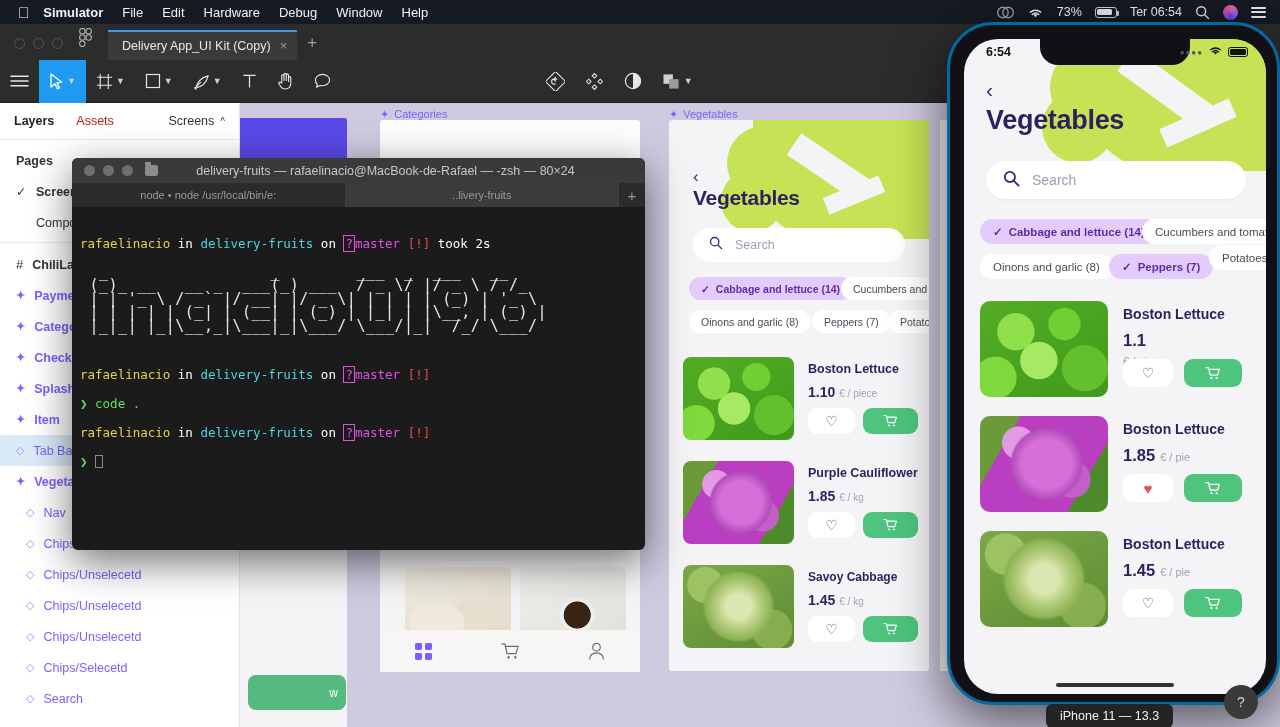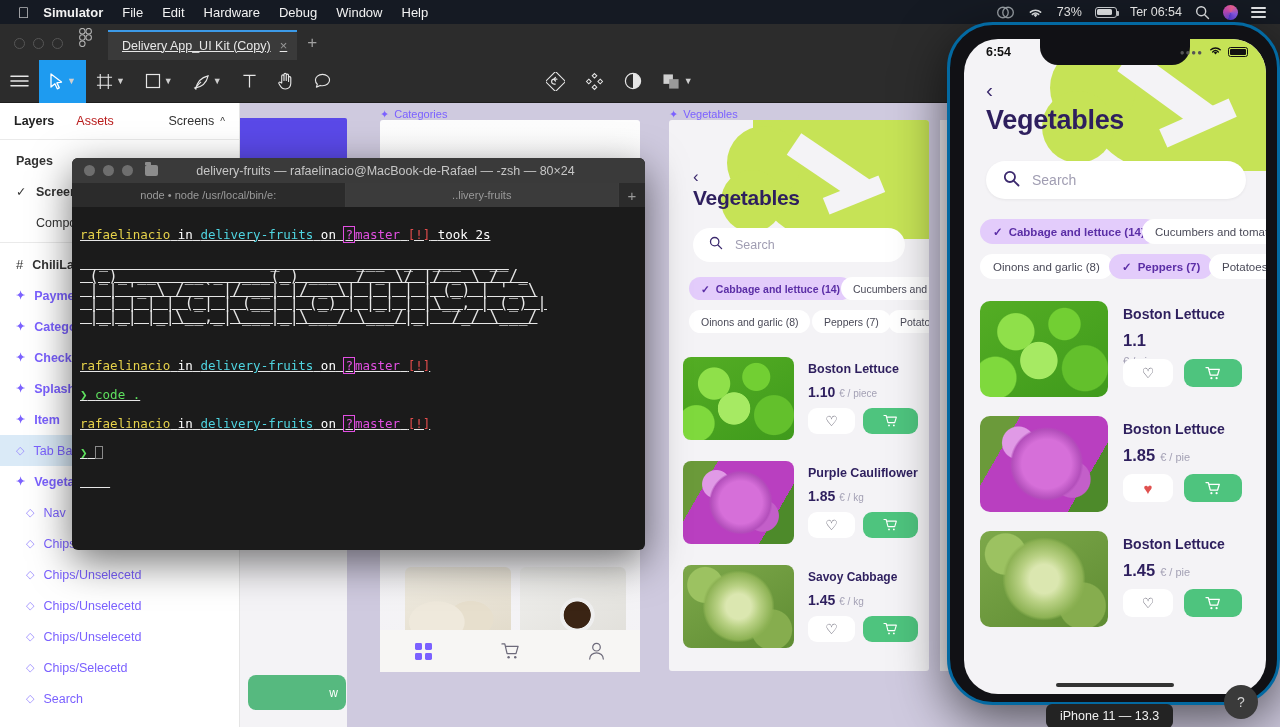--- a/index.html
+++ b/index.html
@@ -41,21 +41,20 @@
     position: absolute; top: 24px; left: 0; width: 1280px; height: 36px;
     background: #2c2c2c; display: flex; align-items: flex-end;
   }
   .traffic { display:flex; align-items:center; gap:8px; padding: 0 12px 11px 14px; }
   .traffic i { width:11px;height:11px;border-radius:50%;border:1px solid #565656; display:block;}
   .fig-logo { padding: 0 16px 9px 4px; color:#b3b3b3; }
   .tab {
     display:flex; align-items:center; gap:9px; height:29px; padding:0 10px 0 14px;
     background:#3a3a3a; color:#e8e8e8; font-size:12.5px; border-radius:3px 3px 0 0;
     position: relative;
-    text-decoration: underline;
   }
   .tab .tab-underline { position:absolute; top:-1px; left:0; right:0; height:2px; background:#3c9ae8; }
   .tab .close { color:#9a9a9a; font-size:13px; }
   .newtab { color:#a0a0a0; font-size:17px; padding:0 10px 7px 10px; }
 
   
   .figma-toolbar {
     position:absolute; top:60px; left:0; width:1280px; height:43px;
     background:#2c2c2c; display:flex; align-items:center; color:#e6e6e6;
     border-bottom:1px solid #1f1f1f;
@@ -126,21 +125,21 @@
   .term-title .dots { display:flex; gap:8px; margin-right:4px; }
   .term-title .dots i { width:11px; height:11px; border-radius:50%; background:#6e6e6e; display:block; }
   .term-title .folder { width:13px; height:11px; background:#8c8c8c; border-radius:2px; position:relative; }
   .term-title .folder::before { content:""; position:absolute; left:0; top:-3px; width:6px; height:3px; background:#8c8c8c; border-radius:1px 1px 0 0; }
   .term-title .t { flex:1; text-align:center; margin-right:28px; white-space:nowrap; overflow:hidden; }
   .term-tabs { height:24px; background:#2b2b2b; display:flex; align-items:stretch; color:#9a9a9a; font-size:11px;
     font-family:"Liberation Sans", sans-serif; }
   .term-tabs .tt { flex:1; display:flex; align-items:center; justify-content:center; border-right:1px solid #3d3d3d; }
   .term-tabs .tt.a { background:#3b3b3b; }
   .term-tabs .plus { width:26px; display:flex; align-items:center; justify-content:center; font-size:15px; }
-  .term-body { padding:6px 8px; font-size:12.5px; line-height:14.5px; white-space:pre; color:#e6e6e6;text-decoration:underline; }
+  .term-body { padding:15px 8px; font-size:12.5px; line-height:14.5px; white-space:pre; color:#e6e6e6; }
   .c-y { color:#e6d24a; } .c-w { color:#ffffff; } .c-c { color:#4fd4e0; }
   .c-m { color:#e24fe2; } .c-r { color:#e04c4c; } .c-g { color:#5ee05e; }
   .gitbox { color:#e24fe2; border:1px solid #e24fe2; padding:0 1px; }
   .cursor { display:inline-block; width:8px; height:13px; border:1px solid #8a8a8a; vertical-align:-2px; }
   .ascii { color:#e8e8e8; font-size:15px; line-height:13.5px; letter-spacing:0.5px; }
 
   
   .simulator {
     position:absolute; left:947px; top:22px; width:333px; height:683px;
     background:#111115; border-radius:46px; border:3px solid #0369a1;
@@ -660,21 +659,21 @@
         <span>Cucumbers and tomatoes</span>
       </div>
 
       <div class="chip un" style="position:absolute;left:16px;top:215px;height:25px;padding:0 13px;font-size:11.5px;">
         <span>Oinons and garlic (8)</span>
       </div>
       <div class="chip sel" style="position:absolute;left:145px;top:215px;height:25px;padding:0 13px;font-size:11.5px;">
         <span>✓</span>
         <span>Peppers (7)</span>
       </div>
-      <div class="chip un" style="position:absolute;left:245px;top:215px;height:25px;padding:0 13px;font-size:11.5px;">
+      <div class="chip un" style="position:absolute;left:245px;top:206px;height:25px;padding:0 13px;font-size:11.5px;">
         <span>Potatoes</span>
       </div>
 
       <div style="position:absolute;left:16px;top:262px;width:272px;height:100px;">
         <div class="img img-lettuce" style="position:absolute;left:0;top:0;width:128px;height:96px;border-radius:10px;"></div>
         <div class="prod-name" style="position:absolute;left:143px;top:5px;font-size:14px;">Boston Lettuce</div>
         <div style="position:absolute;left:143px;top:30px;display:flex;align-items:baseline;gap:5px;flex-direction:column;">
           <span class="price" style="font-size:16.5px;">1.1</span>
           <span class="unit" style="font-size:11px;">€ / pie</span>
         </div>

